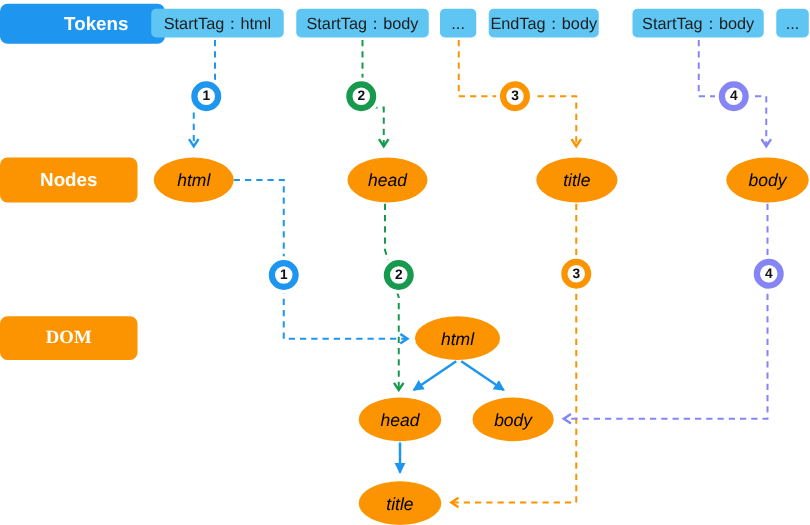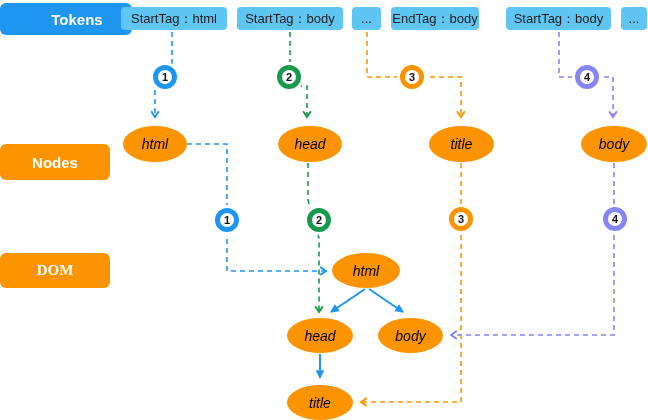--- a/index.html
+++ b/index.html
@@ -6,21 +6,21 @@
   .stage{
     position:relative;width:648px;height:420px;background:#ffffff;overflow:hidden;
     font-family:"Liberation Sans", sans-serif;
   }
   .rowbox{
     position:absolute;left:0;width:110px;border-radius:6px;
     display:flex;align-items:center;justify-content:center;
     color:#ffffff;font-weight:bold;font-size:15px;z-index:2;
   }
   .rowbox.tokens{top:3px;height:32px;background:#1E96F0;padding-left:22px;}
-  .rowbox.nodes{top:144px;height:36px;background:#FB9400;text-align:right;}
+  .rowbox.nodes{top:126px;height:36px;background:#FB9400;text-align:right;}
   .rowbox.dom{top:253px;height:35px;background:#FB9400;font-family:Liberation Serif, serif;}
   .chip{
     position:absolute;top:7px;height:23px;background:#5FC6F3;border-radius:4px;
     display:flex;align-items:center;justify-content:center;
     font-size:13px;color:#1c1c1c;z-index:2;white-space:nowrap;
   }
   .node{
     position:absolute;background:#FB9400;border-radius:50%;
     display:flex;align-items:center;justify-content:center;
     color:#000000;font-size:14px;z-index:2;font-style:italic;

